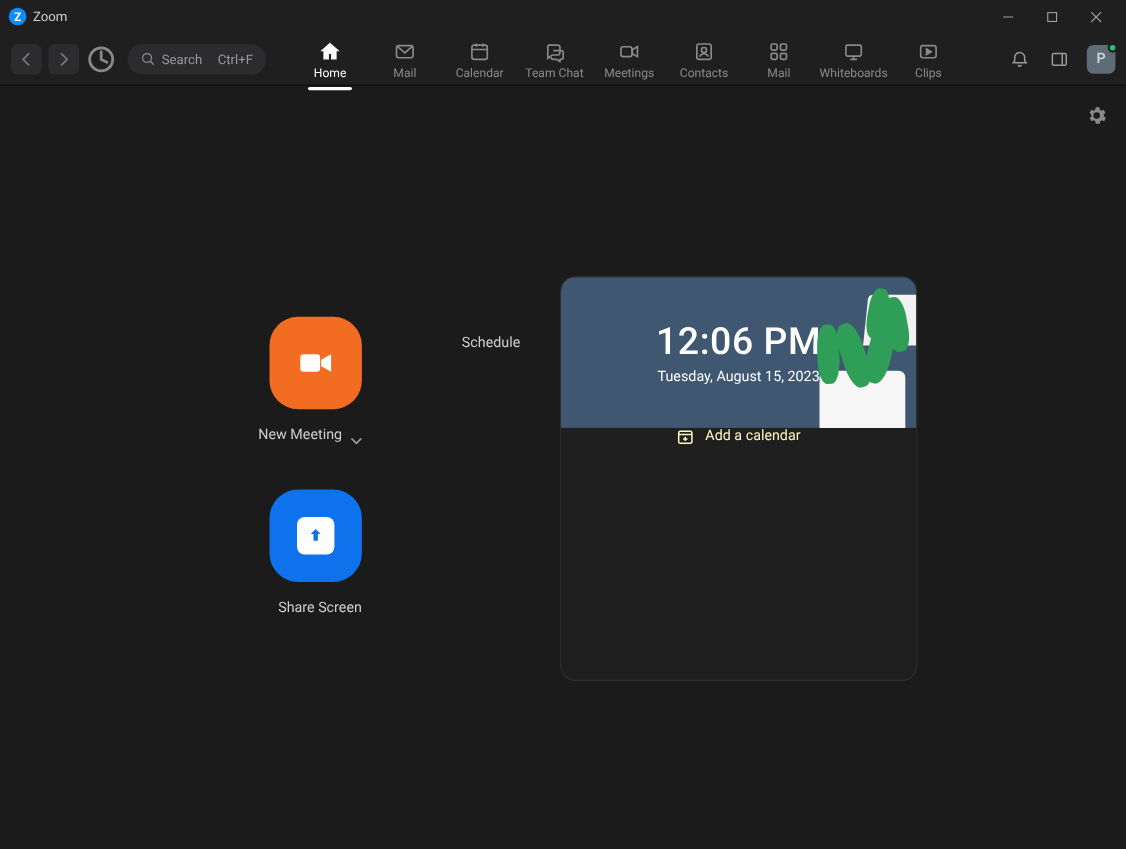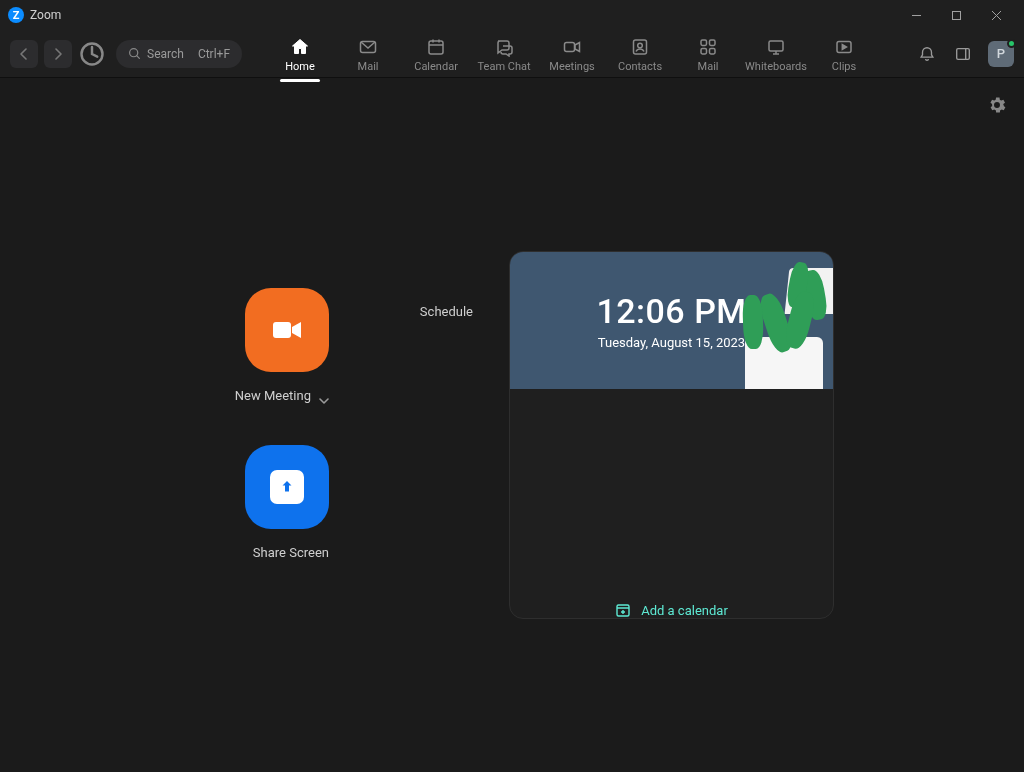--- a/index.html
+++ b/index.html
@@ -63,21 +63,21 @@
   
   .cal-header .pot1 { position:absolute; right:-6px; top:16px; width:52px; height:46px; background:#f2f2f2; border-radius:4px 4px 0 0; transform:skewX(-6deg);}
   .cal-header .pot2 { position:absolute; right:10px; bottom:-8px; width:78px; height:60px; background:#f6f6f6; border-radius:6px 6px 0 0;}
   .cal-header .leaf { position:absolute; background:#2f9e57; }
   .cal-header .l1 { right:8px; top:18px; width:20px; height:50px; border-radius:40% 40% 40% 40%; transform:rotate(-10deg);}
   .cal-header .l2 { right:26px; top:10px; width:18px; height:46px; border-radius:40%; transform:rotate(10deg);}
   .cal-header .l3 { right:46px; bottom:36px; width:22px; height:60px; border-radius:40%; transform:rotate(-18deg);}
   .cal-header .l4 { right:22px; bottom:40px; width:22px; height:58px; border-radius:40%; transform:rotate(14deg);}
   .cal-header .l5 { right:70px; bottom:40px; width:20px; height:54px; border-radius:40%; transform:rotate(-2deg);}
 
-  .cal-body { height:calc(100% - 137px); display:flex; align-items:flex-end; justify-content:center; gap:10px; color:#5eead4; font-size:13px;}
+  .cal-body { height:calc(100% - 137px); display:flex; align-items:flex-start; justify-content:center; gap:10px; color:#fef9c3; font-size:13px;}
   .cal-body svg{width:16px;height:16px;}
 
   
   .plus-box{ width:34px;height:34px;background:#fff;border-radius:7px;display:flex;align-items:center;justify-content:center;}
   .plus-box svg{width:18px;height:18px;fill:#0e72ed;}
   .share-box{ width:34px;height:34px;background:#fff;border-radius:7px;display:flex;align-items:center;justify-content:center;}
   .share-box svg{width:16px;height:16px;fill:#0e72ed;}
 
   
   .sched-box{ width:36px;height:36px;background:#fff;border-radius:7px;display:flex;flex-direction:column;align-items:center;justify-content:center;position:relative;}

